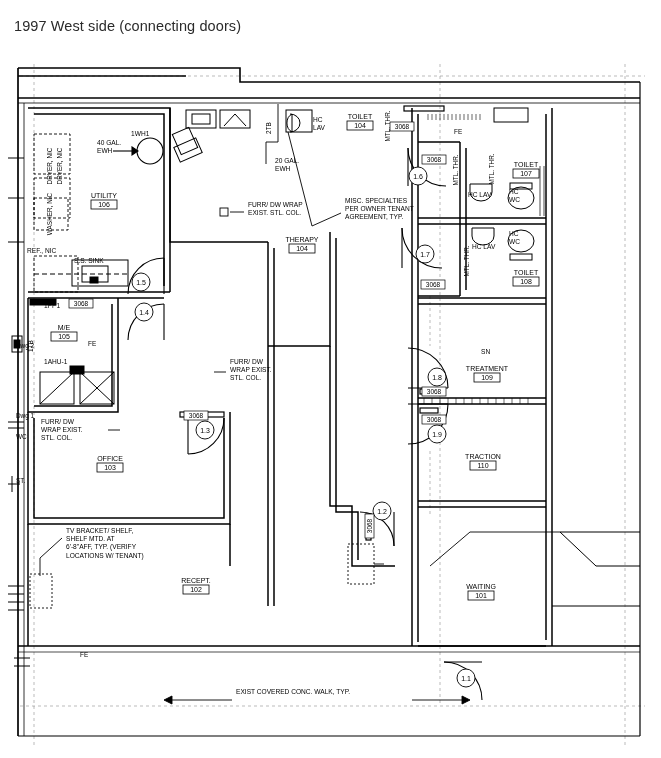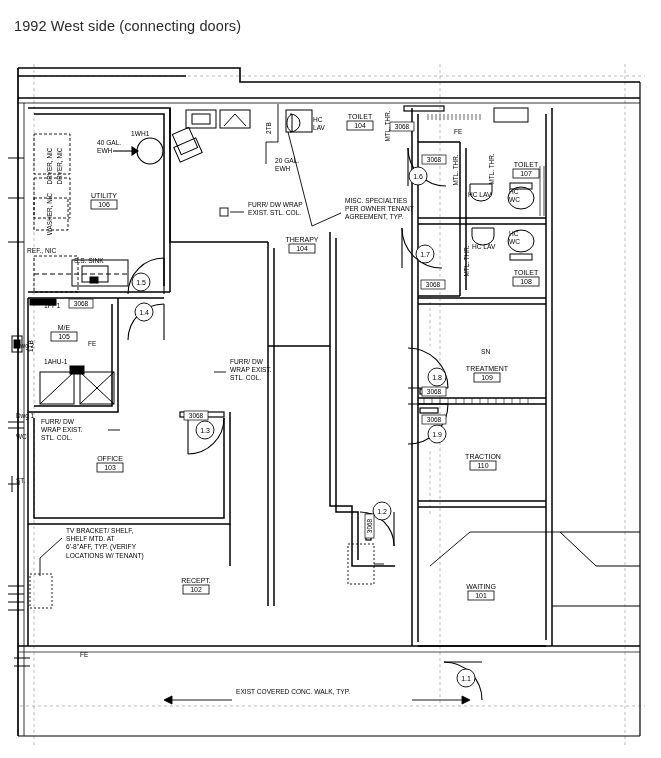--- a/index.html
+++ b/index.html
@@ -9,21 +9,21 @@
     position:absolute;left:14px;top:18px;font-size:14.5px;
     letter-spacing:.1px;color:#2a2a2a;white-space:nowrap;
   }
   #plan-wrap{position:absolute;left:0;top:46px;width:661px;height:712px;}
   svg{display:block;}
   text{font-family:"Liberation Sans",sans-serif;fill:#000;}
 </style>
 </head>
 <body>
 
-<div id="page-title">1992 West side (connecting doors)</div>
+<div id="page-title">1997 West side (connecting doors)</div>
 
 <div id="plan-wrap">
 <svg width="661" height="712" viewBox="0 0 661 712">
 
   <g stroke="#000" stroke-width="0.5" fill="none" stroke-dasharray="3 3" opacity="0.55">
     <line x1="34" y1="18" x2="34" y2="700"></line>
     <line x1="625" y1="18" x2="625" y2="700"></line>
     <line x1="20" y1="660" x2="645" y2="660"></line>
     <line x1="20" y1="30" x2="645" y2="30"></line>
     <line x1="440" y1="18" x2="440" y2="660"></line>

